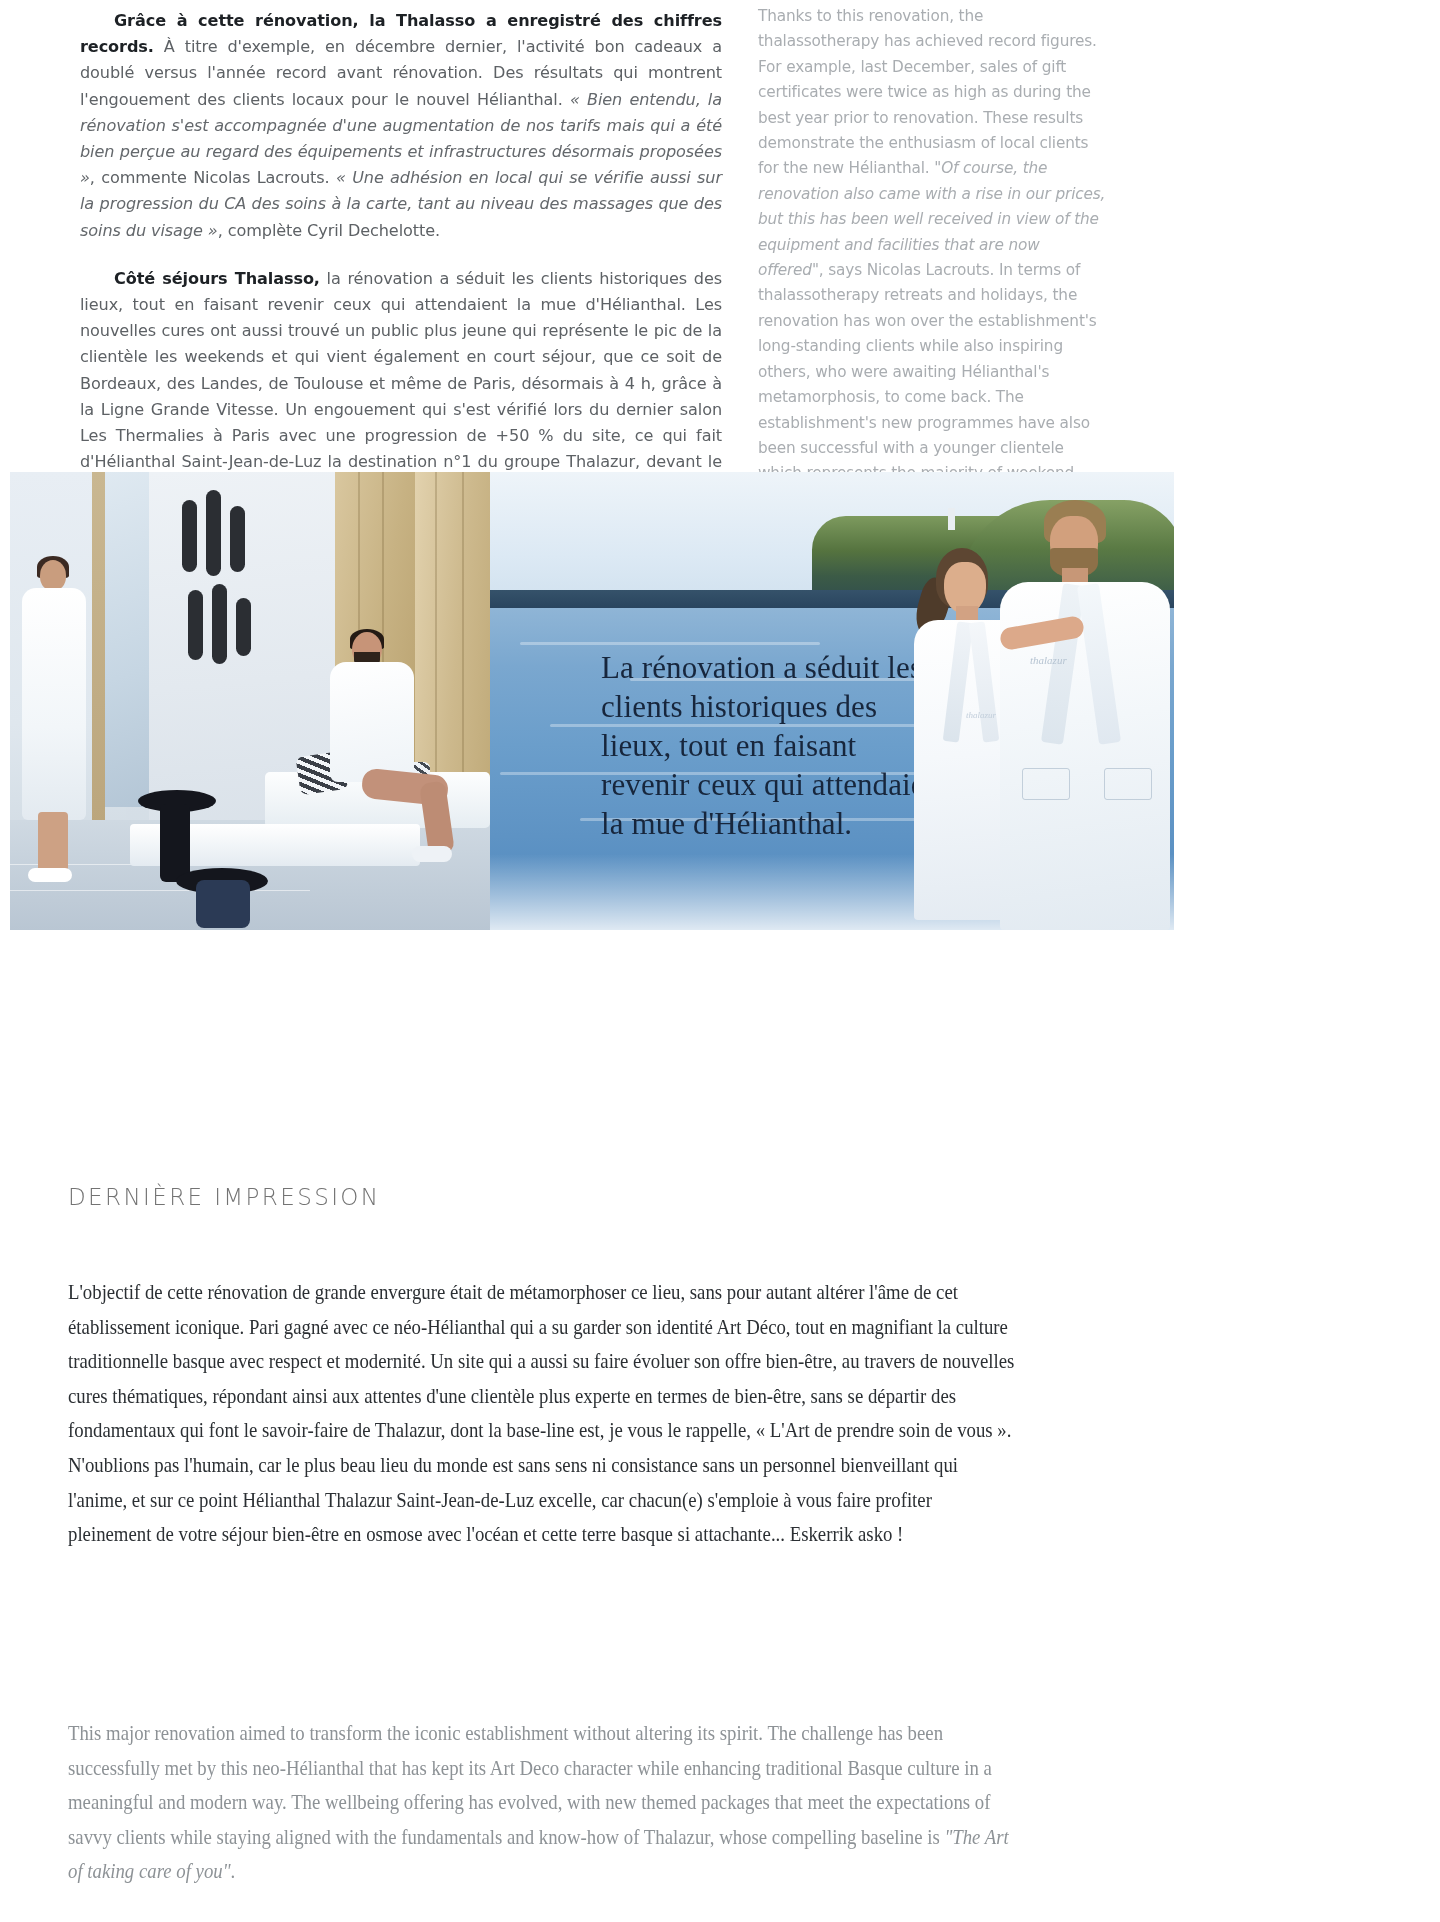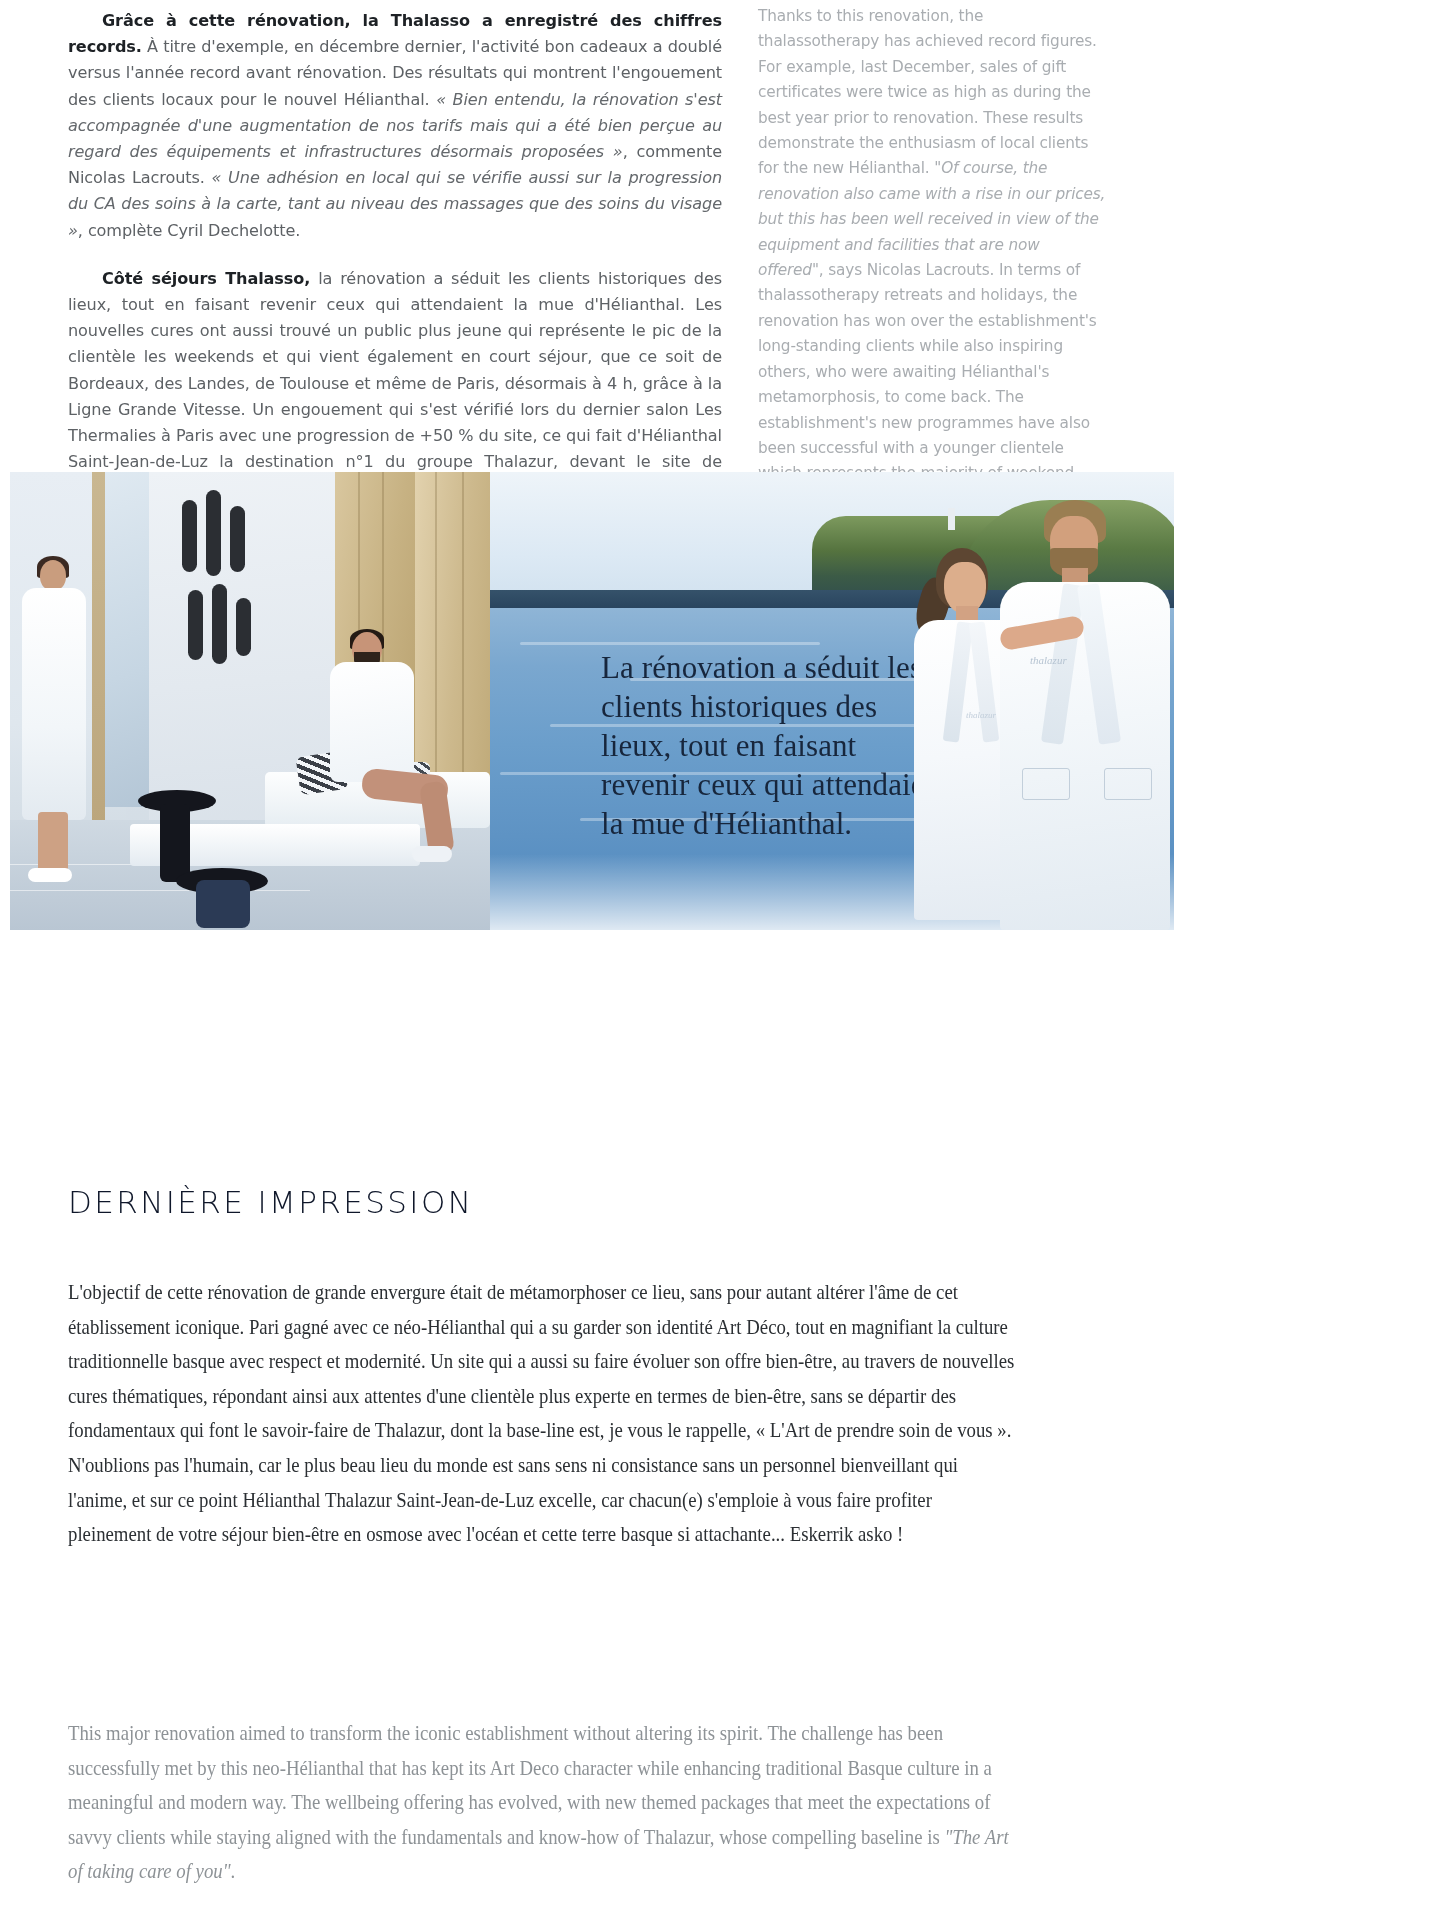--- a/index.html
+++ b/index.html
@@ -36,21 +36,21 @@
     left: 68px;
     top: 8px;
     width: 654px;
     font-family: "DejaVu Sans", "Liberation Sans", sans-serif;
     font-size: 16.1px;
     line-height: 26.2px;
     color: #5d6165;
     text-align: justify;
     letter-spacing: -0.1px;
   }
-  .col-fr p { margin: 0 0 22px 0; }
+  .col-fr p { margin: 0 0 22px 12px; }
   .col-fr p.indent { text-indent: 34px; }
   .col-fr b { color: #1d2125; font-weight: 700; }
   .col-fr i { font-style: italic; color: #64686c; }
 
   .col-en {
     position: absolute;
     left: 758px;
     top: 4px;
     width: 348px;
     font-family: "DejaVu Sans", "Liberation Sans", sans-serif;
@@ -347,24 +347,24 @@
     position: absolute; left: 96px; top: 150px; width: 84px; height: 22px;
     background: #dca98a; border-radius: 12px; transform: rotate(-10deg);
   }
 
   
   .sec-heading-fr {
     position: absolute;
     left: 68px;
     top: 1184px;
     font-family: "DejaVu Sans", "Liberation Sans", sans-serif;
-    font-size: 31px;
+    font-size: 23px;
     font-weight: 300;
     letter-spacing: 2.4px;
-    color: #0f172a;
+    color: #737373;
   }
   .body-fr {
     position: absolute;
     left: 68px;
     top: 1275px;
     width: 1022px;
     font-family: "Liberation Serif", "DejaVu Serif", serif;
     font-size: 20.2px;
     line-height: 34.6px;
     color: #2b2f33;

